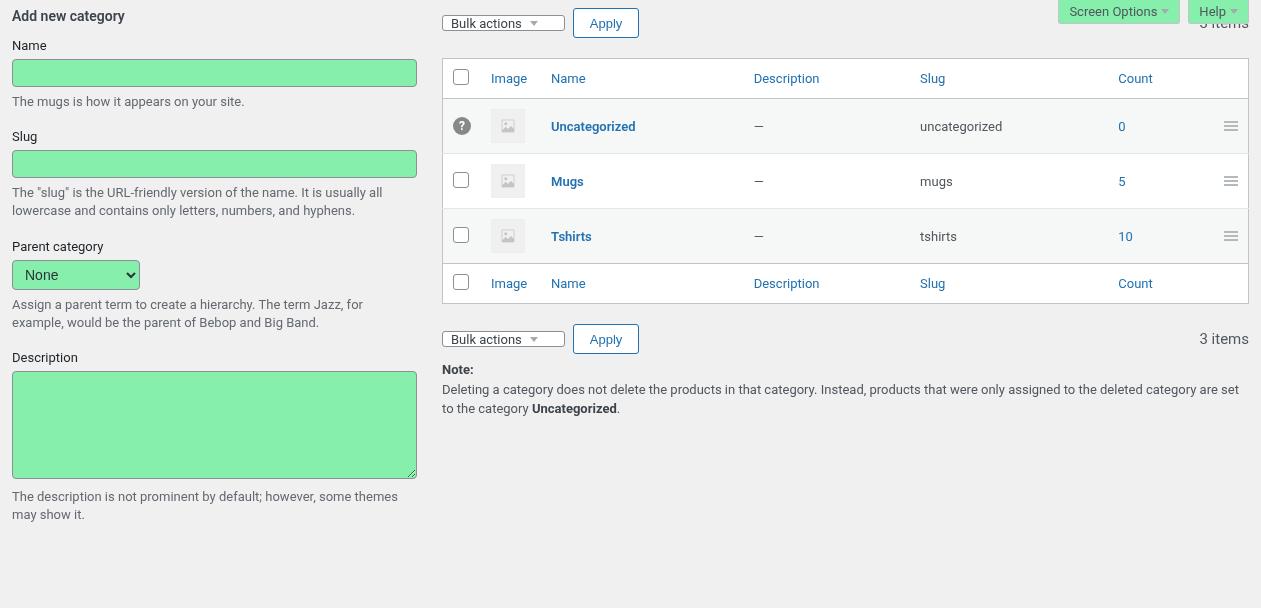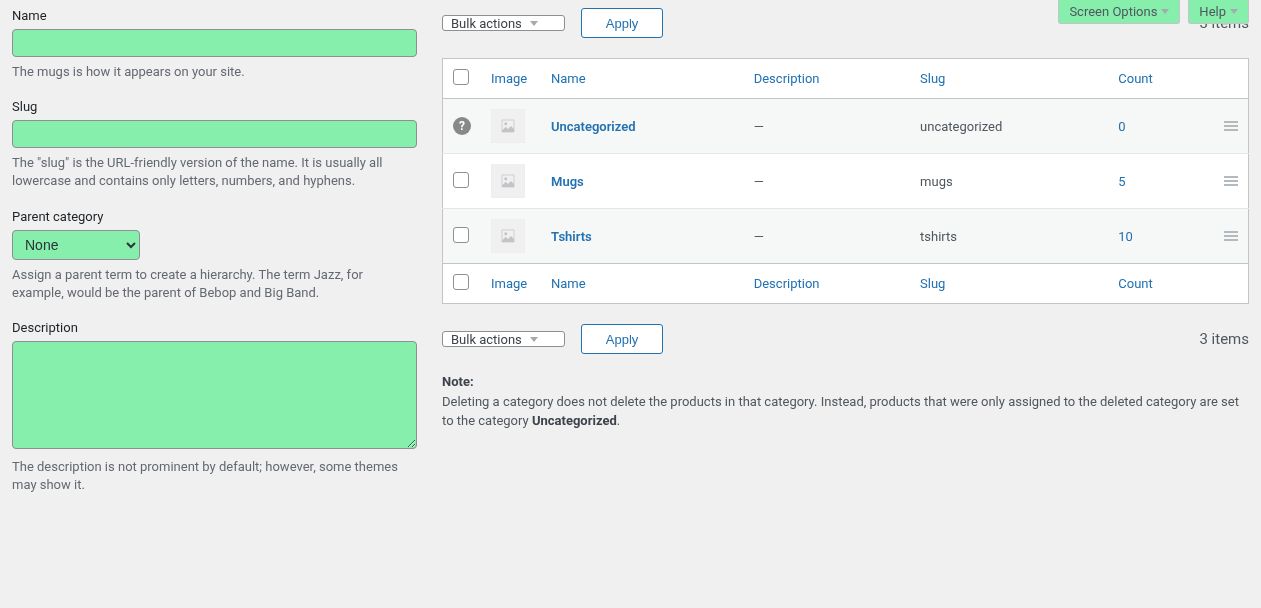--- a/index.html
+++ b/index.html
@@ -58,21 +58,21 @@
   .help { color:#646970; font-size:13px; line-height:1.4; margin:6px 0 18px 0; max-width:405px;}
   
   .bulkrow { display:flex; align-items:center; margin-bottom:4px;}
   .bulk-select{
     border:1px solid #8c8f94; border-radius:3px; background:#fff;
     padding:4px 26px 4px 8px; font-size:13px; position:relative; display:inline-flex; align-items:center; height:16px;
   }
   .bulk-select .chev-down{margin-left:8px;}
   .apply-btn{
     border:1px solid #2271b1; color:#2271b1; background:#fff;
-    border-radius:3px; padding:4px 24px; font-size:13px; margin-left:16px; height:30px; cursor:pointer;
+    border-radius:3px; padding:4px 16px; font-size:13px; margin-left:8px; height:30px; cursor:pointer;
   }
   .items-count{ margin-left:auto; color:#50575e; font-size:15px;}
   
   table.wp-list{
     width:100%; border-collapse:collapse; background:#fff;
     border:1px solid #c3c4c7; margin:20px 0;
   }
   table.wp-list th, table.wp-list td{
     text-align:left; padding:10px 10px; vertical-align:middle; font-size:13px;
   }
@@ -99,21 +99,21 @@
   }
   .qmark{
     width:18px;height:18px;border-radius:50%;background:#888;color:#fff;display:inline-flex;align-items:center;justify-content:center;font-size:12px;font-weight:700;
   }
   .thumb{
     width:34px;height:34px;background:#f0f0f1;display:flex;align-items:center;justify-content:center;border:1px solid #eee;
   }
   .thumb svg{width:18px;height:18px;fill:#c3c4c7;}
   .dash{ color:#50575e;}
   
-  .note{ margin-top:18px; color:#50575e; line-height:1.5;}
+  .note{ margin-top:6px; color:#50575e; line-height:1.5;}
   .note b{ color:#3c434a;}
   a.colhdr{ color:#2271b1; text-decoration:none;}
   th.count-h{ text-align:right; padding-right:40px;}
 </style>
 </head>
 <body>
 
 <div class="top-tabs">
   <div class="top-tab">
     <span>Screen Options</span>
@@ -122,20 +122,21 @@
   <div class="top-tab">
     <span>Help</span>
     <span class="chev-down"></span>
   </div>
 </div>
 
 <div class="wrap">
 
   <div class="col-left">
 
+    <h3>Add new category</h3>
 
     <label class="field-label">Name</label>
     <input class="text-input" type="text" value="" style="">
     <div class="help">The mugs is how it appears on your site.</div>
 
     <label class="field-label">Slug</label>
     <input class="text-input" type="text" value="" style="">
     <div class="help">The "slug" is the URL-friendly version of the name. It is usually all lowercase and contains only letters, numbers, and hyphens.</div>
 
     <label class="field-label">Parent category</label>

